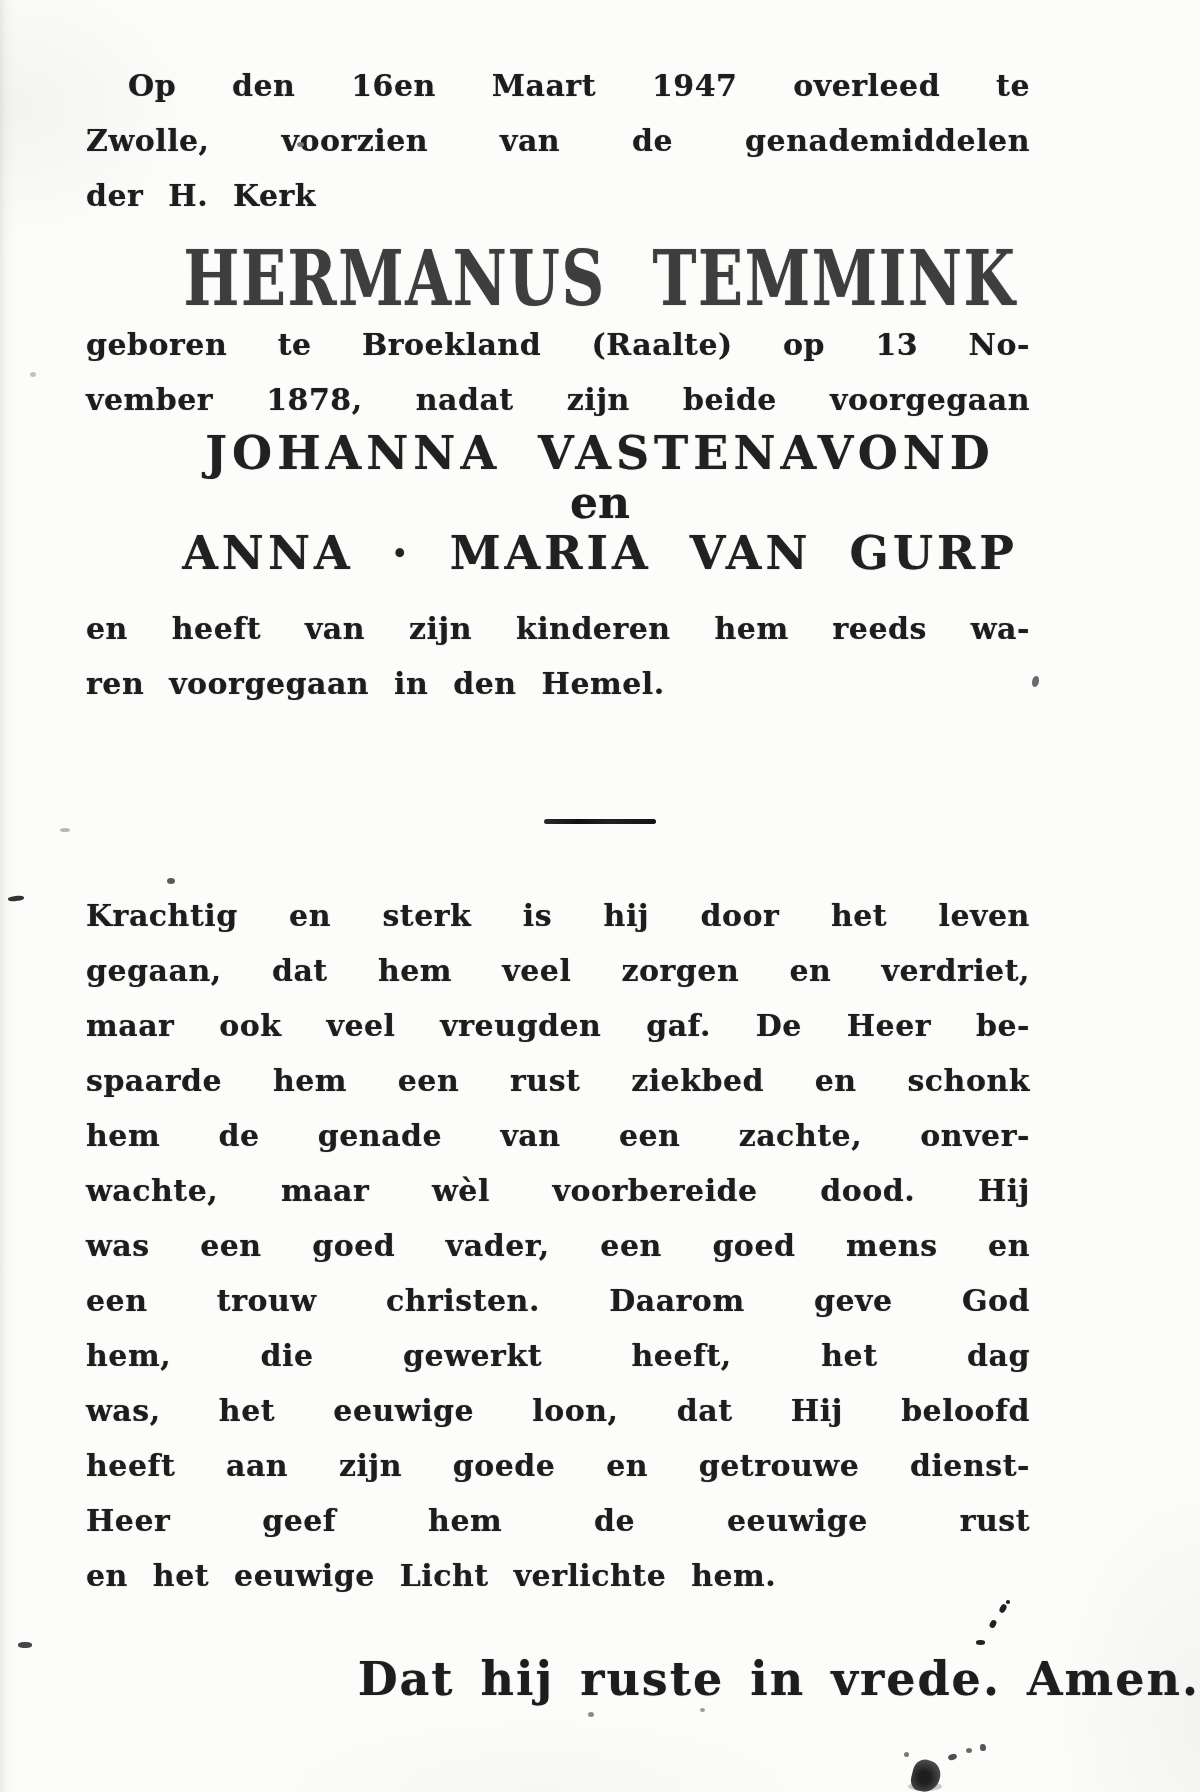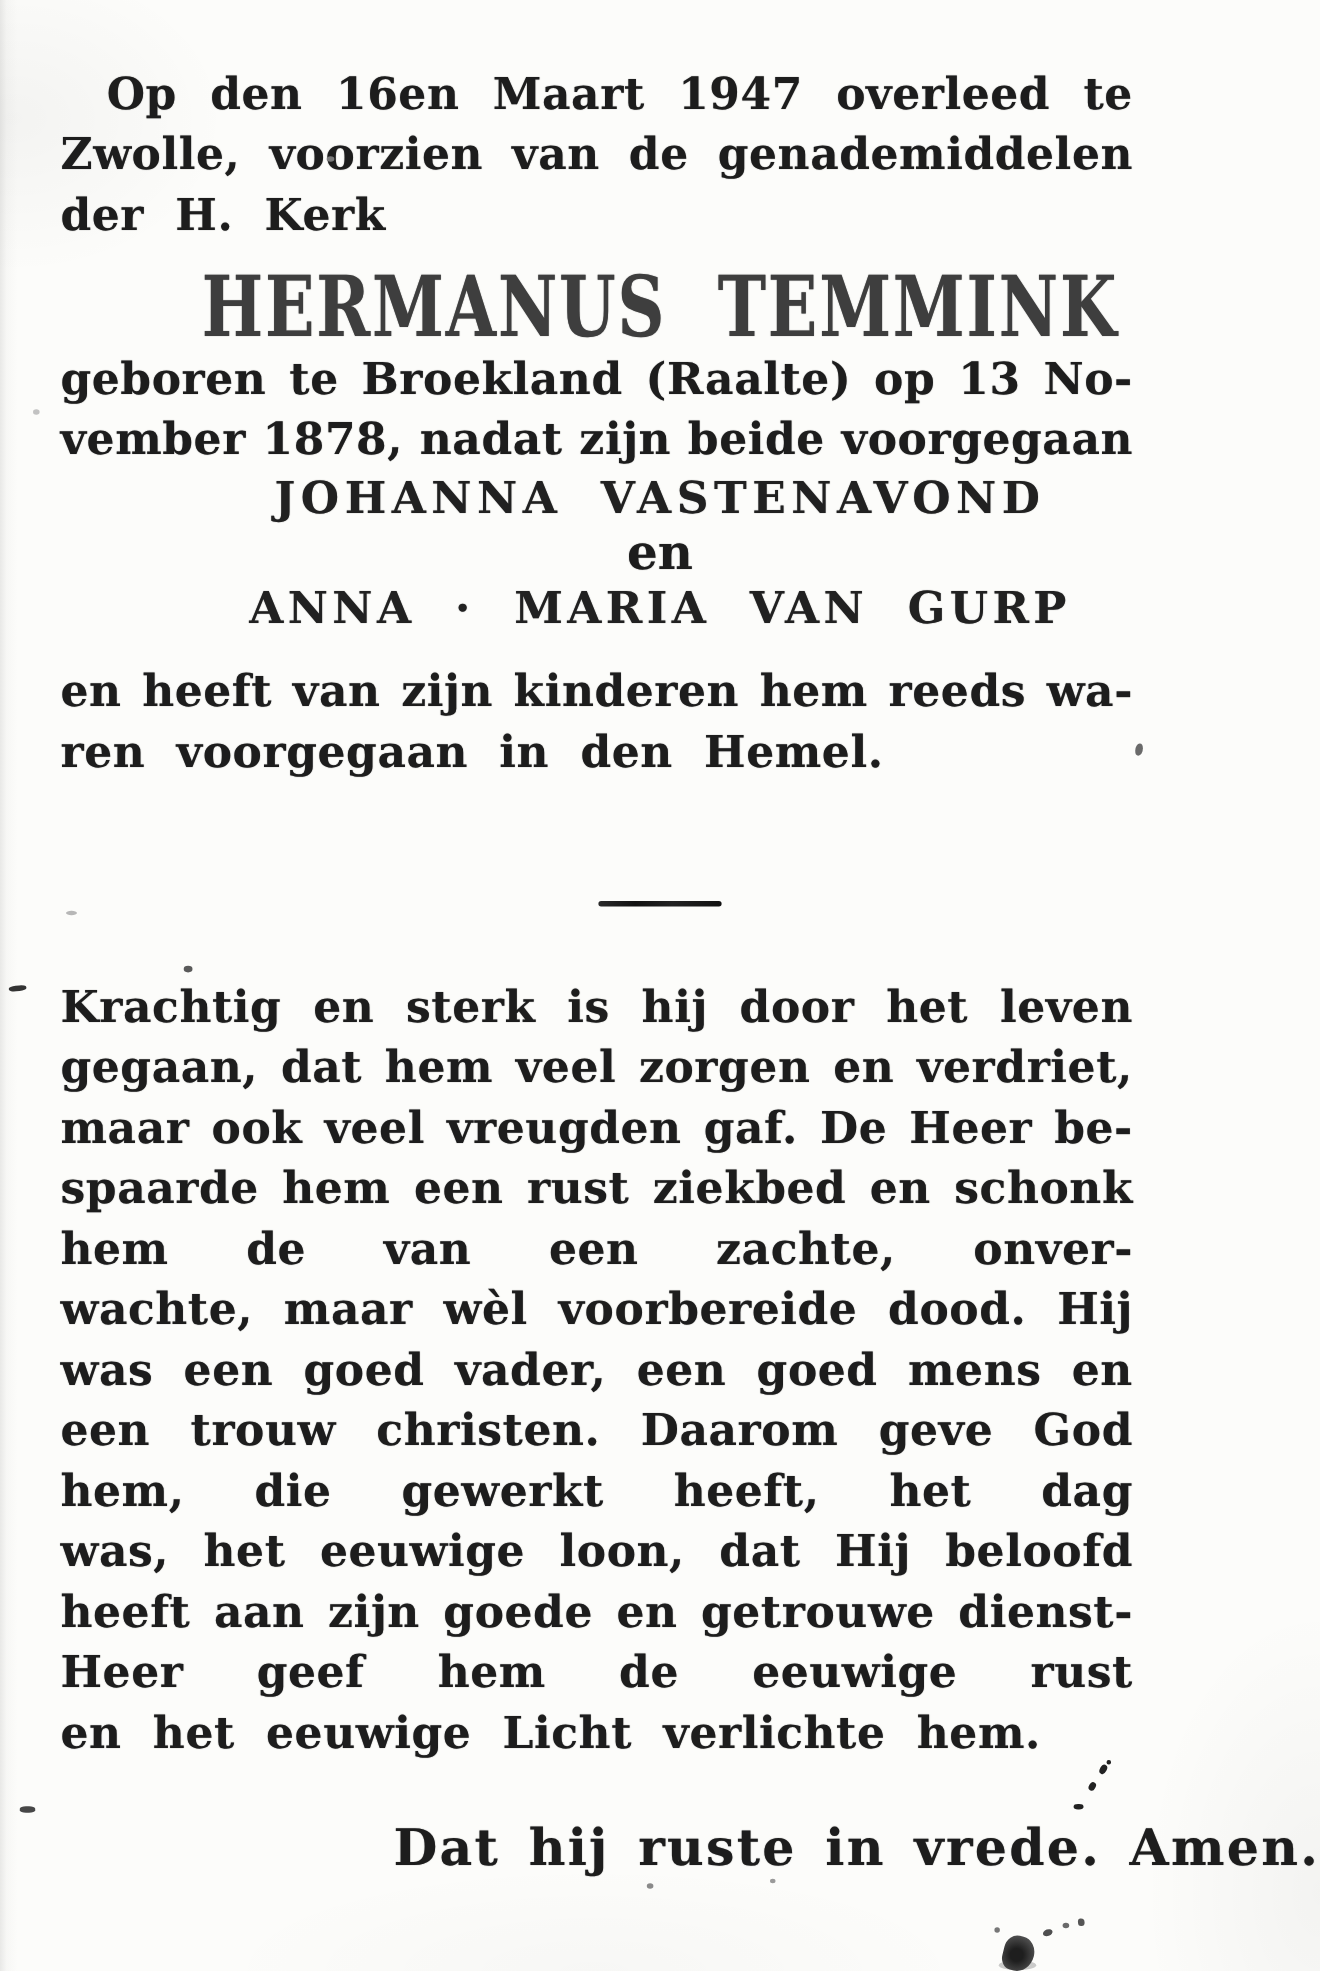--- a/index.html
+++ b/index.html
@@ -14,43 +14,44 @@
       radial-gradient(ellipse 300px 220px at 1% 6%, rgba(0,0,0,0.035), rgba(0,0,0,0) 65%),
       radial-gradient(ellipse 260px 420px at 100% 96%, rgba(0,0,0,0.035), rgba(0,0,0,0) 62%),
       radial-gradient(ellipse 500px 140px at 45% 100%, rgba(0,0,0,0.02), rgba(0,0,0,0) 70%);
   }
   .page { position:absolute; inset:0; }
 
   .body-col { margin-left:55px; width:975px; }
 
   .tline {
     height:55px; line-height:55px;
-    font-size:40px; font-weight:700;
+    font-size:30px; font-weight:700;
     letter-spacing:0.5px; word-spacing:14px;
     white-space:nowrap;
     text-shadow:0 0 1px rgba(25,25,25,0.55);
+    margin-left:31px;
   }
   .tline.just { display:flex; justify-content:space-between; word-spacing:normal; }
   .tline.ind { padding-left:42px; }
 
   .name-heading {
     margin-top:26px; height:60px; line-height:60px;
     text-align:center;
     font-size:72px; font-weight:700; color:#3e3e3e;
     letter-spacing:2px; word-spacing:30px;
     transform:scale(0.82,1.06);
     text-shadow:0 0 1px rgba(40,40,40,0.6);
     white-space:nowrap;
   }
 
   .birth { margin-top:8px; }
 
   .spouse {
     height:52px; line-height:52px; text-align:center;
-    font-size:40px; font-weight:700; color:#212121;
+    font-size:46px; font-weight:700; color:#212121;
     letter-spacing:5px; word-spacing:16px;
     text-shadow:0 0 1px rgba(25,25,25,0.55);
     white-space:nowrap;
   }
   .spouse2 { letter-spacing:4px; word-spacing:18px; }
 
   .conj {
     height:48px; line-height:48px; text-align:center;
     font-size:44px; font-weight:700;
     text-shadow:0 0 1px rgba(25,25,25,0.55);
@@ -211,20 +212,21 @@
         <span>hem</span>
         <span>een</span>
         <span>rust</span>
         <span>ziekbed</span>
         <span>en</span>
         <span>schonk</span>
       </div>
       <div class="tline just">
         <span>hem</span>
         <span>de</span>
+        <span>genade</span>
         <span>van</span>
         <span>een</span>
         <span>zachte,</span>
         <span>onver-</span>
       </div>
       <div class="tline just">
         <span>wachte,</span>
         <span>maar</span>
         <span>wèl</span>
         <span>voorbereide</span>

